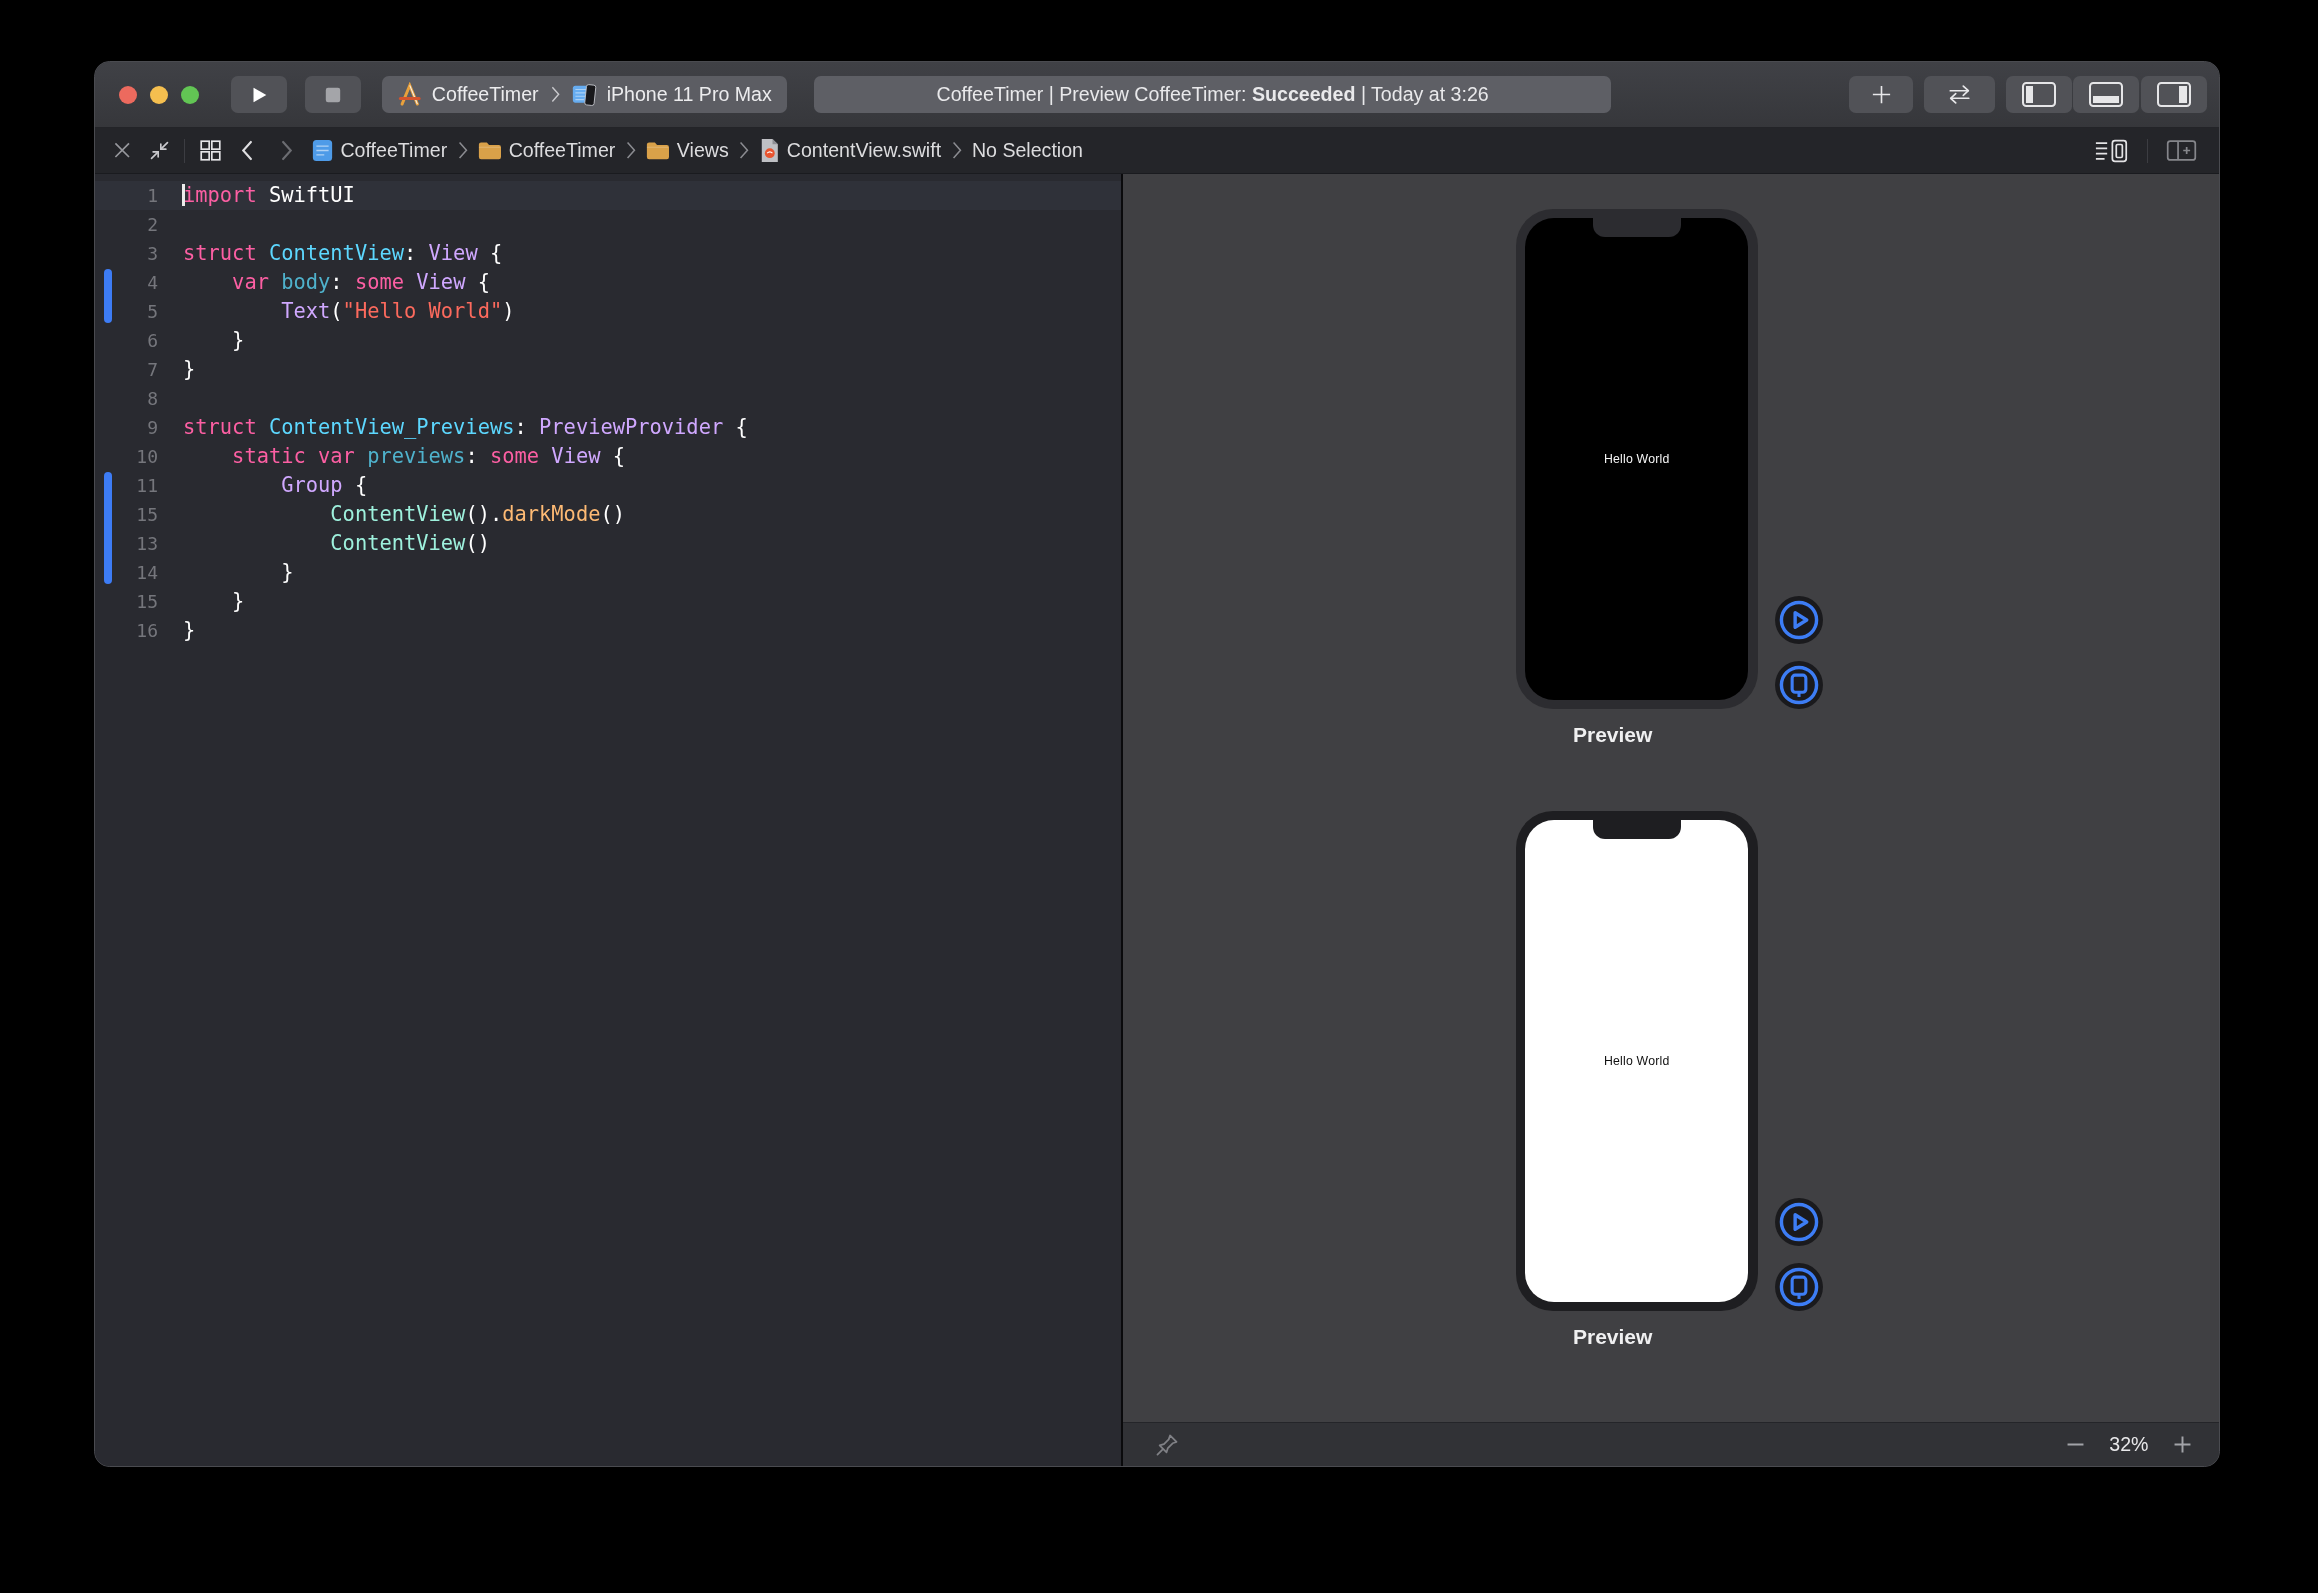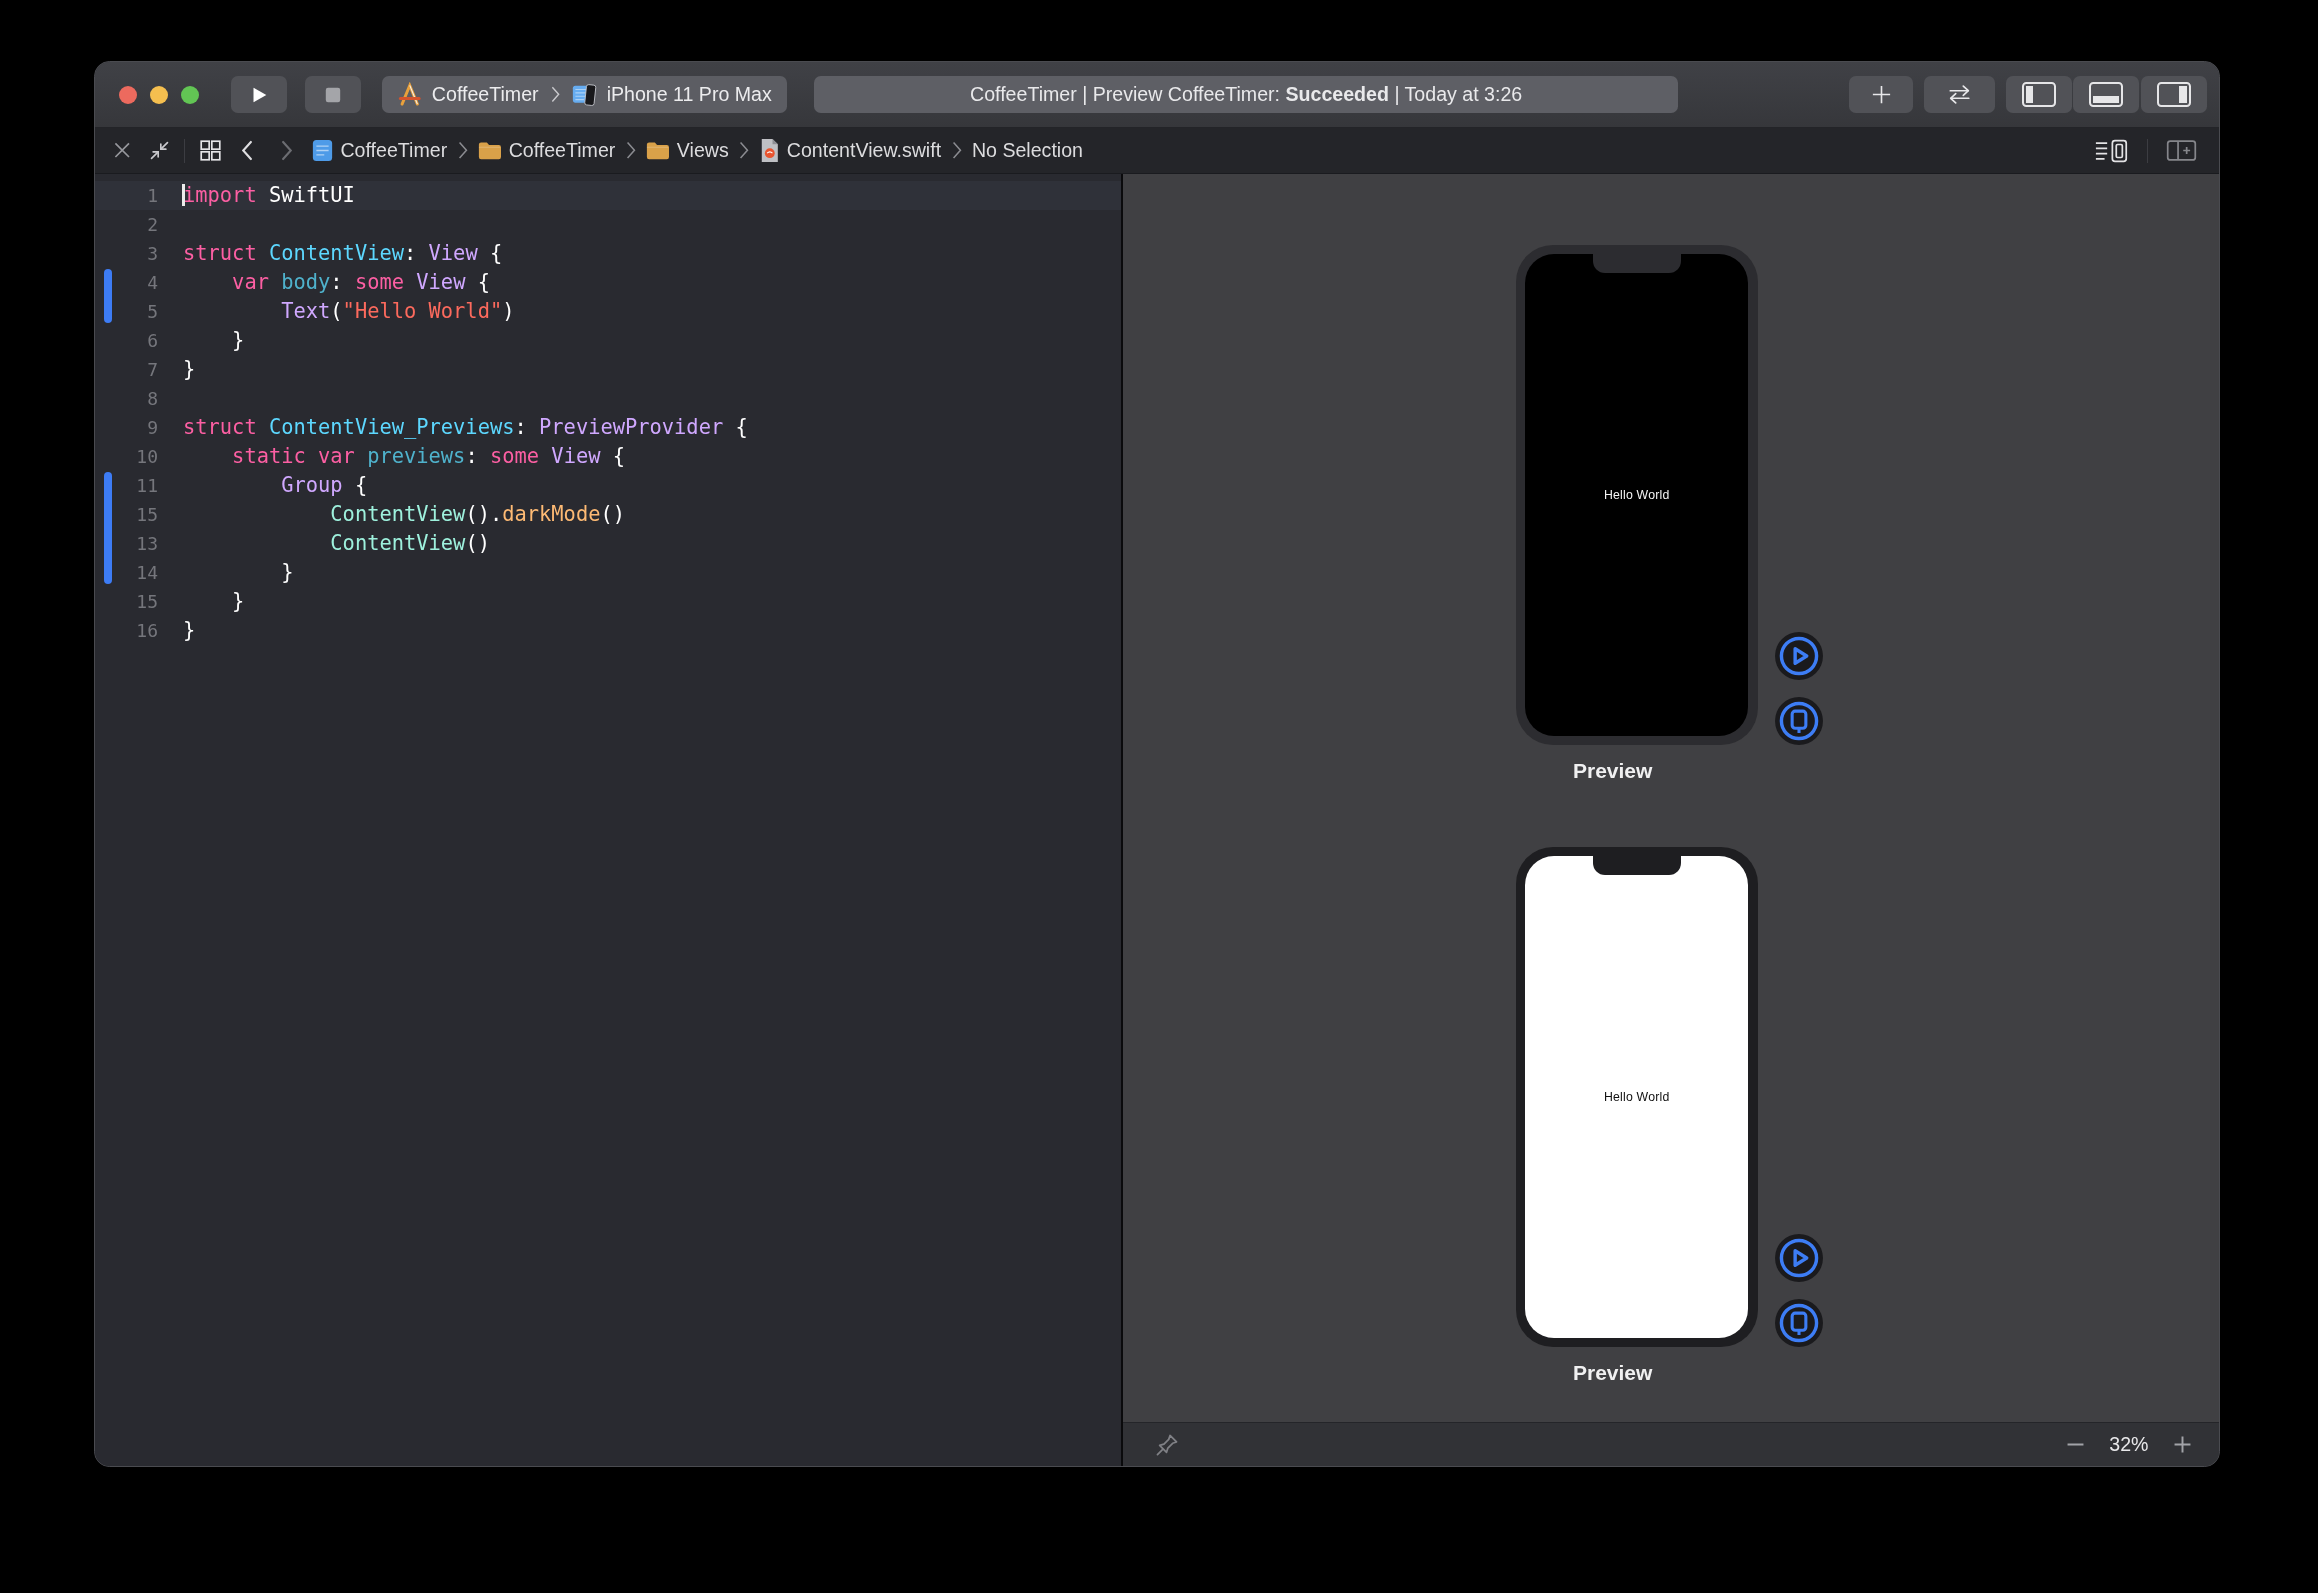--- a/index.html
+++ b/index.html
@@ -20,21 +20,21 @@
   .tl.yellow { background:#F5BF4F; }
   .tl.green  { background:#62C554; }
   .tbtn { height:37px; border-radius:6.8px; background:#515257; display:flex;
           align-items:center; justify-content:center; }
   .run  { width:56px; margin-left:32px; }
   .stop { width:56px; margin-left:18.7px; }
   .pill { height:37px; border-radius:6.8px; background:#5C5D63; display:flex;
           align-items:center; color:#ECECEE; font-size:19.6px; }
   .scheme { margin-left:20.4px; padding:0 15.3px; gap:9.4px; }
   .scheme .sep-chip { display:flex; align-items:center; margin:0 1.7px; }
-  .status { margin-left:27px; width:864px; justify-content:center; color:#E9E9EB;
+  .status { margin-left:27px; width:797px; justify-content:center; color:#E9E9EB;
             background:#5E5F65; }
   .status span { white-space:pre; }
   .status .bold { font-weight:bold; }
   .spacer { flex:1; }
   .plusbtn  { width:64px; }
   .arrbtn   { width:71px; margin-left:11px; }
   .segmented { display:flex; gap:1.7px; margin-left:10.2px; margin-right:12px; }
   .segbtn { width:66px; }
   .panel-ic { width:34px; height:25px; border:2.1px solid #E6E6E8; border-radius:4.3px; position:relative; }
   .panel-ic::before { content:''; position:absolute; background:#E6E6E8; }
@@ -70,21 +70,21 @@
   .sg-p  { color:#FFFFFF; }
   .sg-td { color:#5DD8FF; }
   .sg-vd { color:#4FB2CC; }
   .sg-st { color:#D0A8FF; }
   .sg-s  { color:#FC6A5D; }
   .sg-pt { color:#9EF1DD; }
   .sg-m  { color:#fdba74; }
   .chbar { position:absolute; left:8.5px; width:8.5px; border-radius:4.3px; background:#3D7CF5; }
 
   
-  .preview-item { position:absolute; left:393px; width:194px;margin-top:36px; }
+  .preview-item { position:absolute; left:393px; width:194px; }
   .preview-item.pv0 { top:35px; }
   .preview-item.pv1 { top:637px; }
   .phone { width:242px; height:500px; border-radius:37px; position:relative; }
   .preview-item.dark  .phone { background:#2C2C30; }
   .preview-item.light .phone { background:#1E1E21; }
   .screen { position:absolute; left:9.4px; top:9.4px; right:9.4px; bottom:9.4px;
             border-radius:29px; display:flex; align-items:center; justify-content:center; }
   .preview-item.dark  .screen { background:#000; }
   .preview-item.light .screen { background:#FFF; }
   .notch { position:absolute; top:9.4px; left:50%; transform:translateX(-50%);

